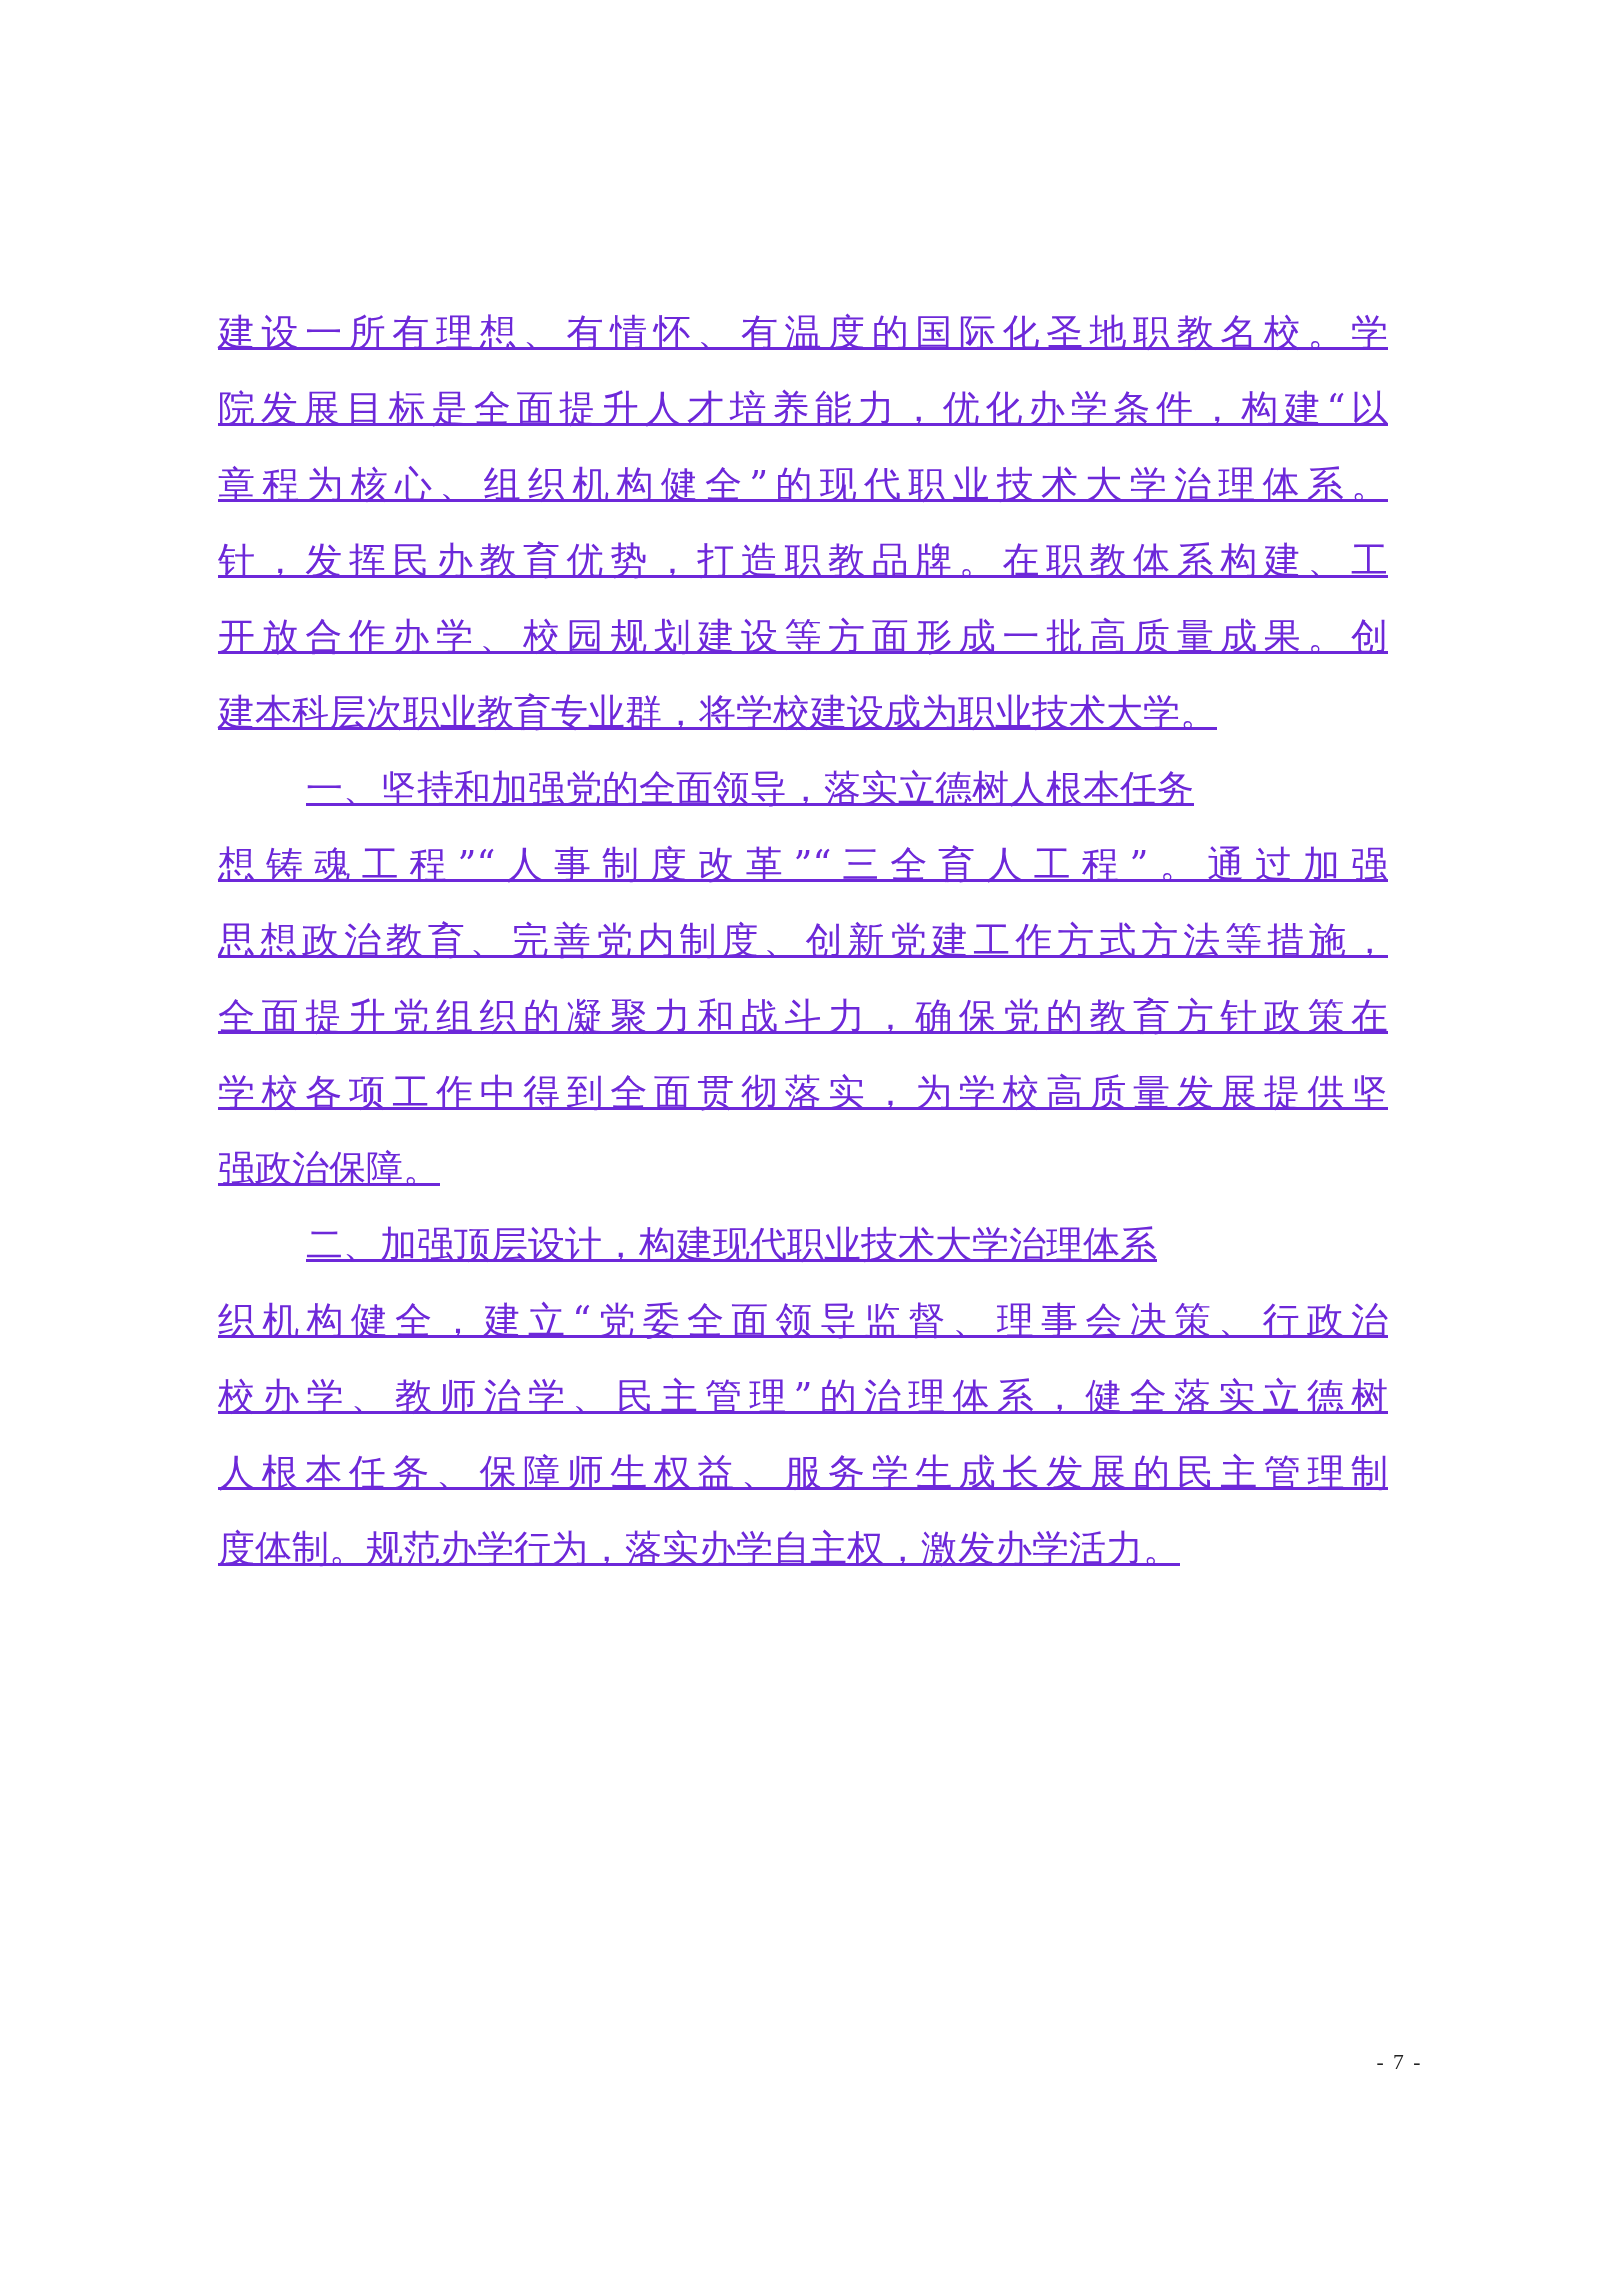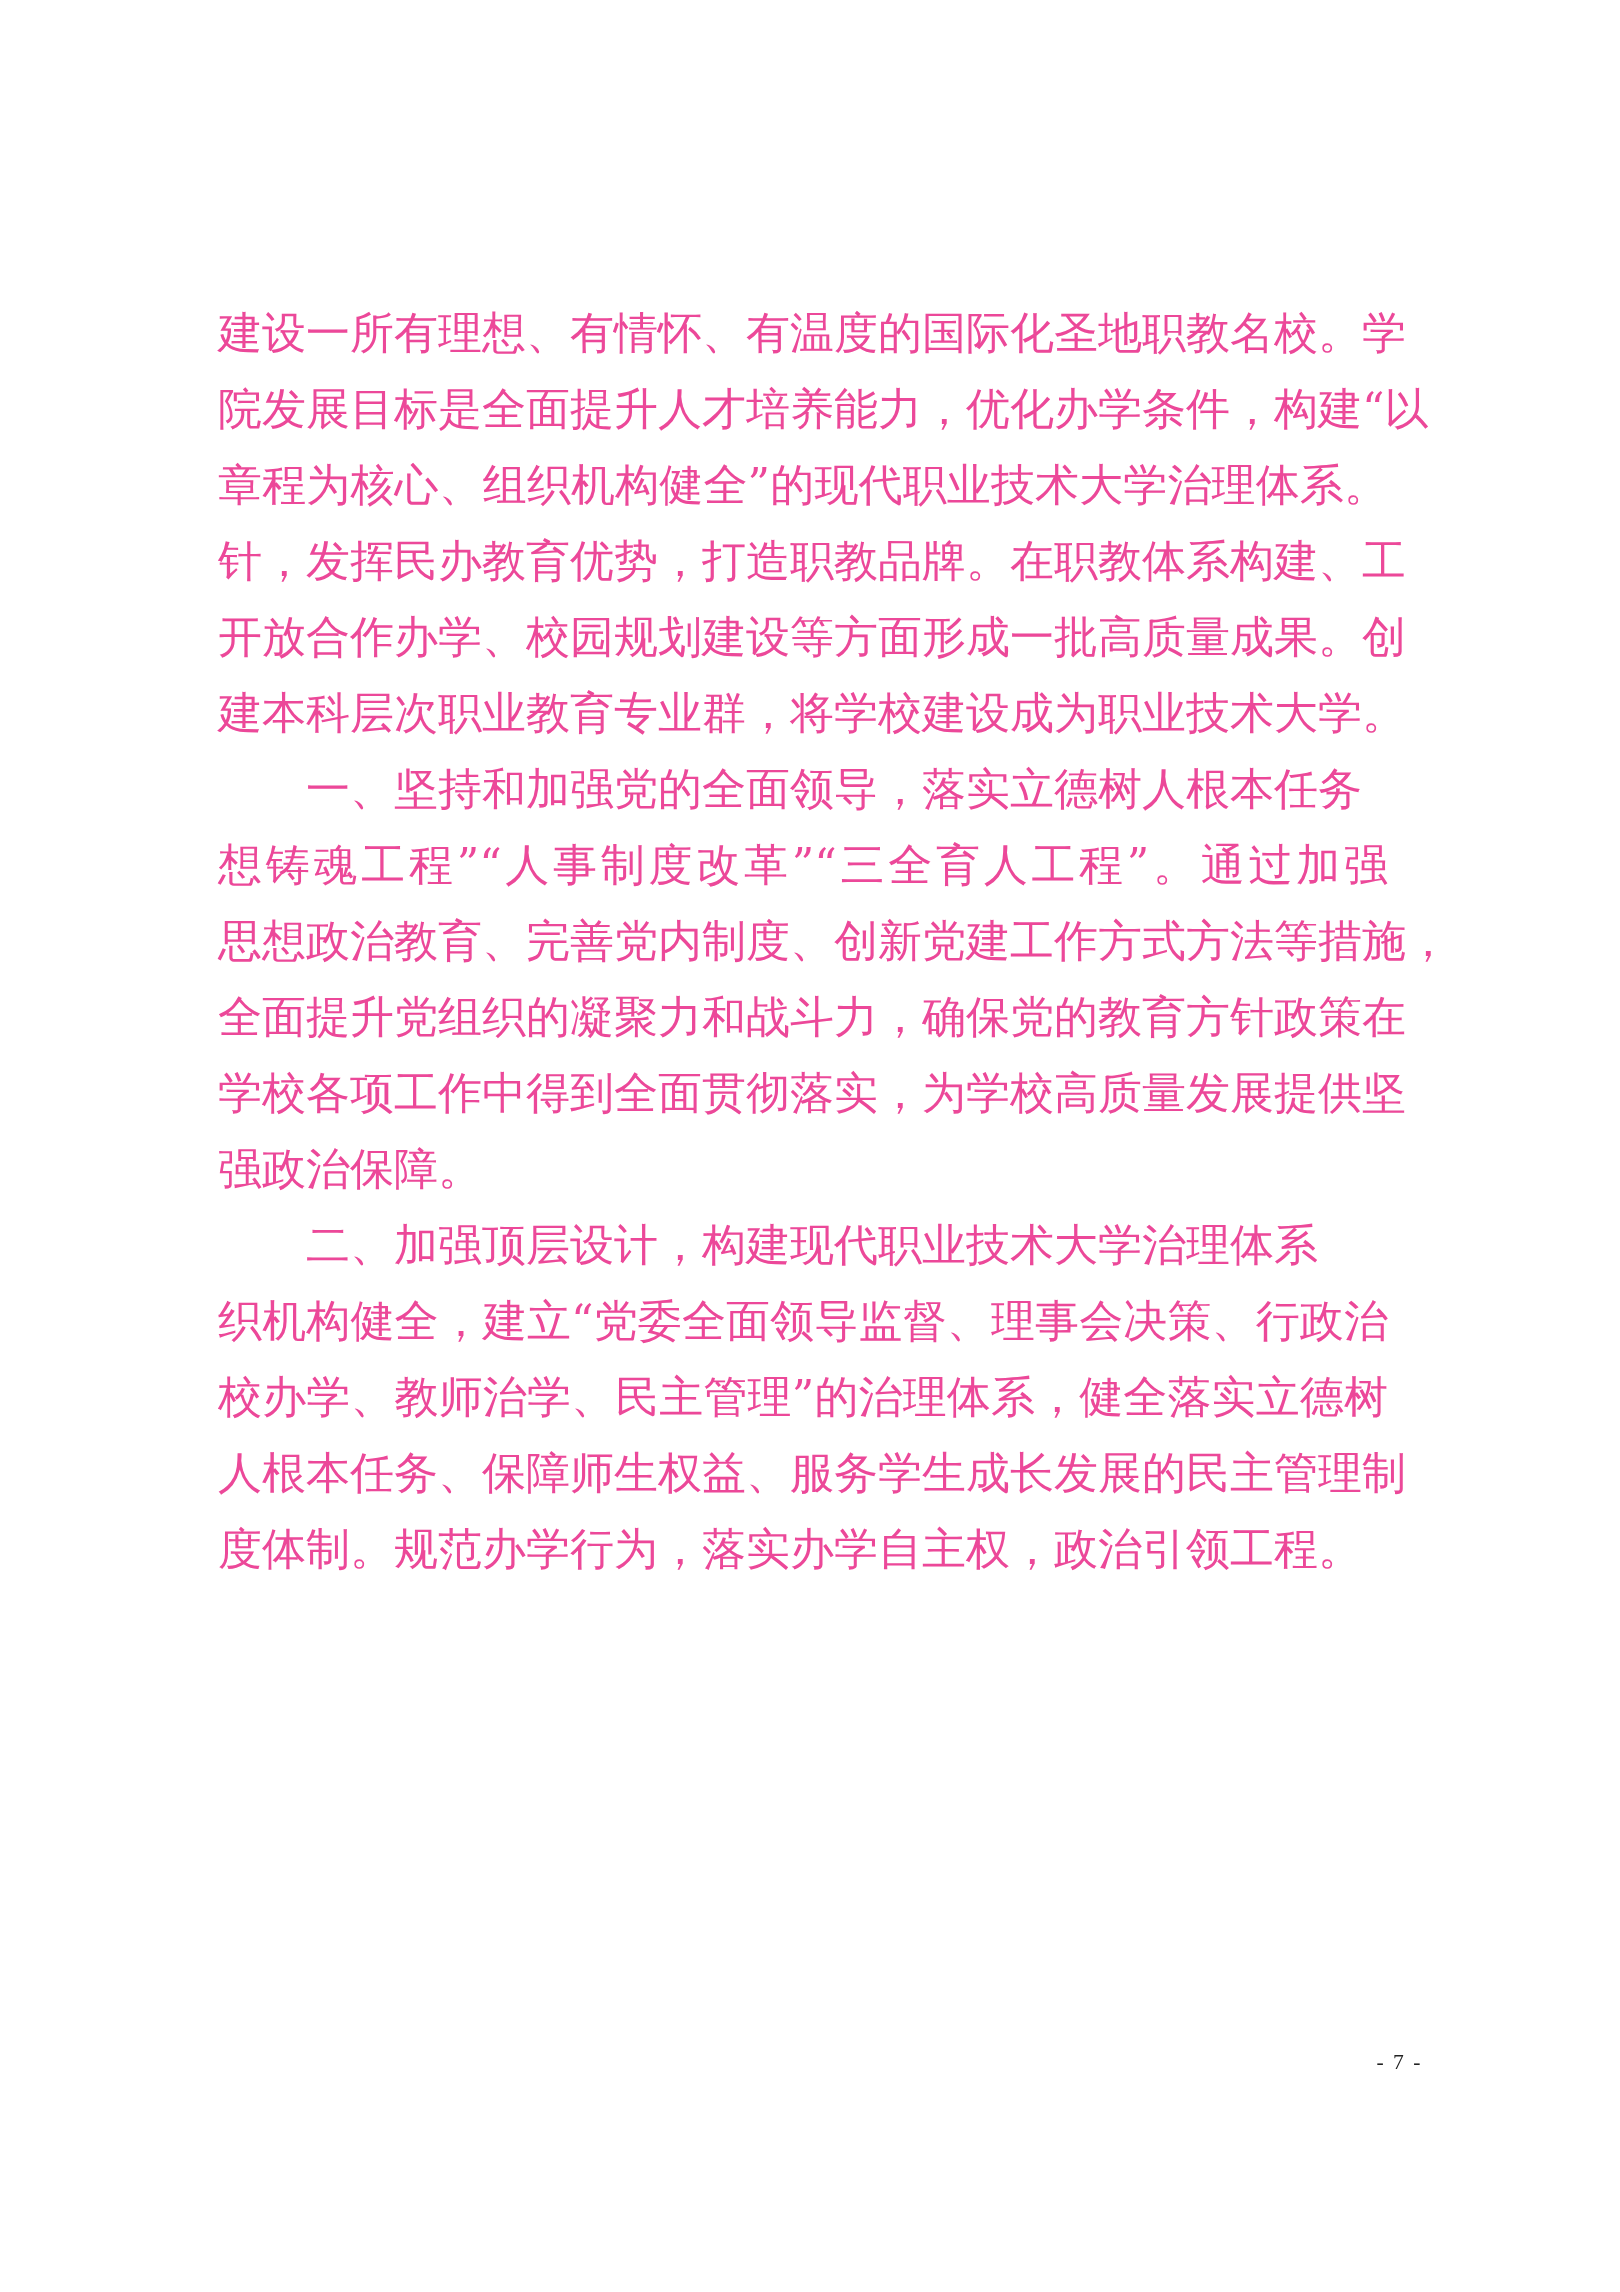--- a/index.html
+++ b/index.html
@@ -20,23 +20,24 @@
       width: 1620px;
       height: 2293px;
       background: #ffffff;
     }
     .body-text {
       position: absolute;
       left: 218px;
       top: 295px;
       width: 1170px;
       font-family: "DejaVu Serif", "Liberation Serif", serif;
-      font-size: 44px;
-      color: #ec4899;
+      font-size: 37px;
+      color: #6d28d9;
       line-height: 76px;
+      text-decoration: underline;
     }
     .line {
       display: block;
       height: 76px;
       white-space: nowrap;
       text-align: justify;
       text-align-last: justify;
       overflow: visible;
     }
     .line.last {
@@ -79,18 +80,18 @@
     <span class="line">思想政治教育、完善党内制度、创新党建工作方式方法等措施，</span>
     <span class="line">全面提升党组织的凝聚力和战斗力，确保党的教育方针政策在</span>
     <span class="line">学校各项工作中得到全面贯彻落实，为学校高质量发展提供坚</span>
     <span class="line last">强政治保障。</span>
 
     <span class="line heading">二、加强顶层设计，构建现代职业技术大学治理体系</span>
 
     <span class="line">织机构健全，建立“党委全面领导监督、理事会决策、行政治</span>
     <span class="line">校办学、教师治学、民主管理”的治理体系，健全落实立德树</span>
     <span class="line">人根本任务、保障师生权益、服务学生成长发展的民主管理制</span>
-    <span class="line last">度体制。规范办学行为，落实办学自主权，政治引领工程。</span>
+    <span class="line last">度体制。规范办学行为，落实办学自主权，激发办学活力。</span>
   </div>
 
   <div class="page-number">- 7 -</div>
 </div>
 
 
 </body></html>

